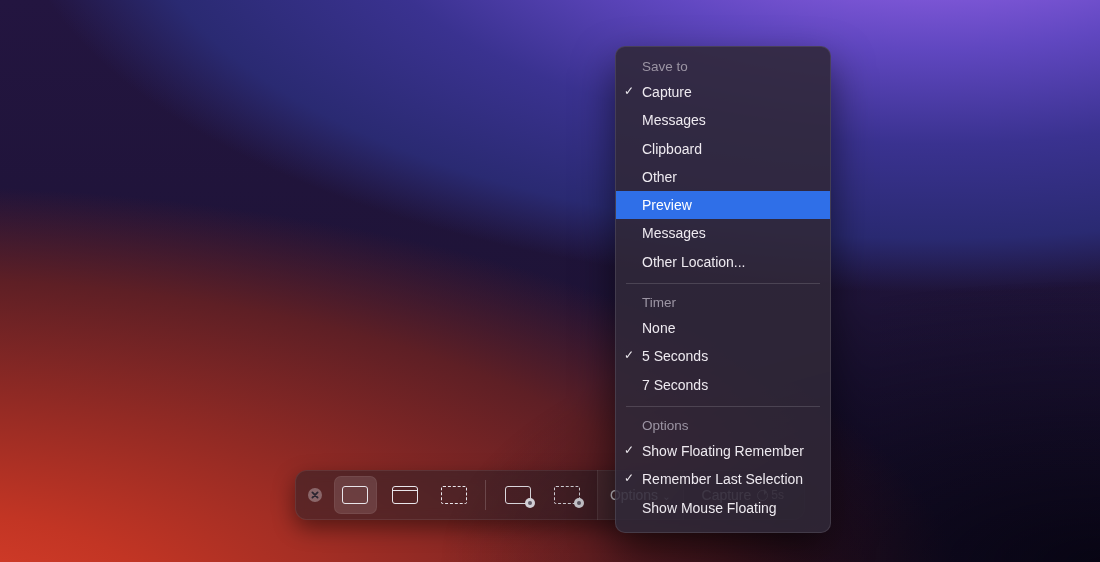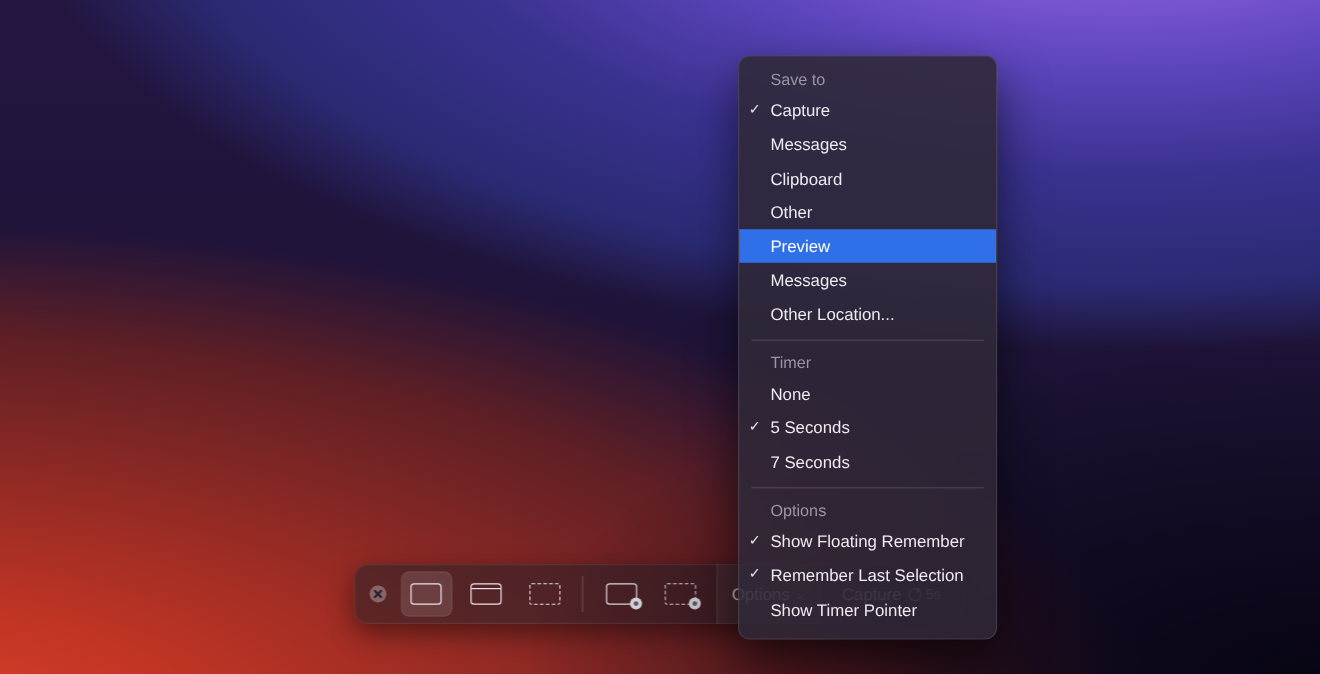--- a/index.html
+++ b/index.html
@@ -166,21 +166,21 @@
       <div class="pop-item"><span>Other Location...</span></div>
       <div class="pop-divider"></div>
       <div class="pop-section-title">Timer</div>
       <div class="pop-item"><span>None</span></div>
       <div class="pop-item"><span class="check">✓</span><span>5 Seconds</span></div>
       <div class="pop-item"><span>7 Seconds</span></div>
       <div class="pop-divider"></div>
       <div class="pop-section-title">Options</div>
       <div class="pop-item"><span class="check">✓</span><span>Show Floating Remember</span></div>
       <div class="pop-item"><span class="check">✓</span><span>Remember Last Selection</span></div>
-      <div class="pop-item"><span>Show Timer Pointer</span></div>
+      <div class="pop-item"><span>Show Mouse Floating</span></div>
     </div>
 
   <div class="toolbar">
 
     <div class="tb-close">
       <svg width="16" height="16" viewBox="0 0 16 16">
         <circle cx="8" cy="8" r="7" fill="rgba(230,225,232,0.35)"></circle>
         <path d="M5.4 5.4 L10.6 10.6 M10.6 5.4 L5.4 10.6" stroke="#2b2530" stroke-width="1.8" stroke-linecap="round"></path>
       </svg>
     </div>

